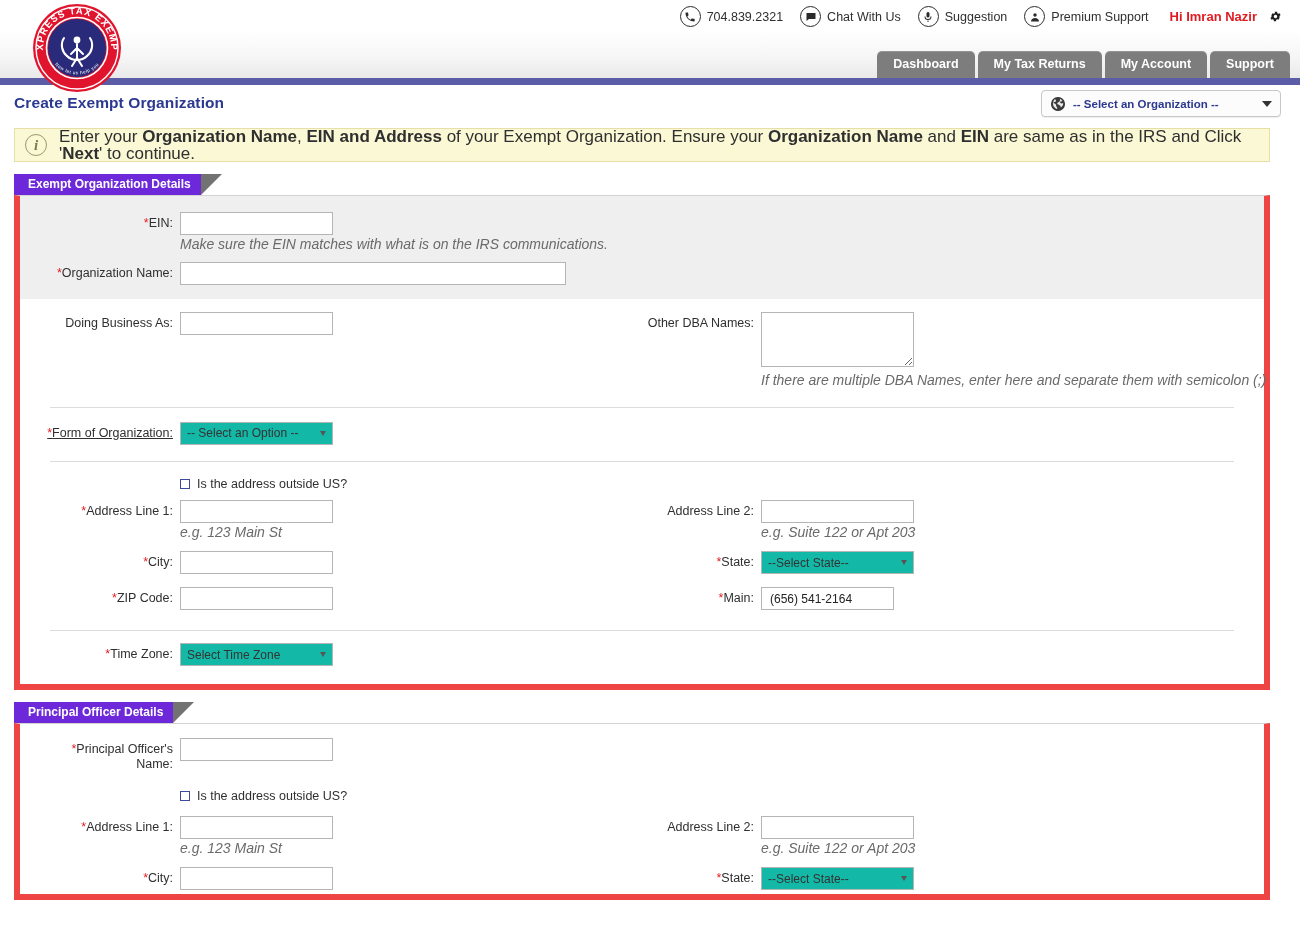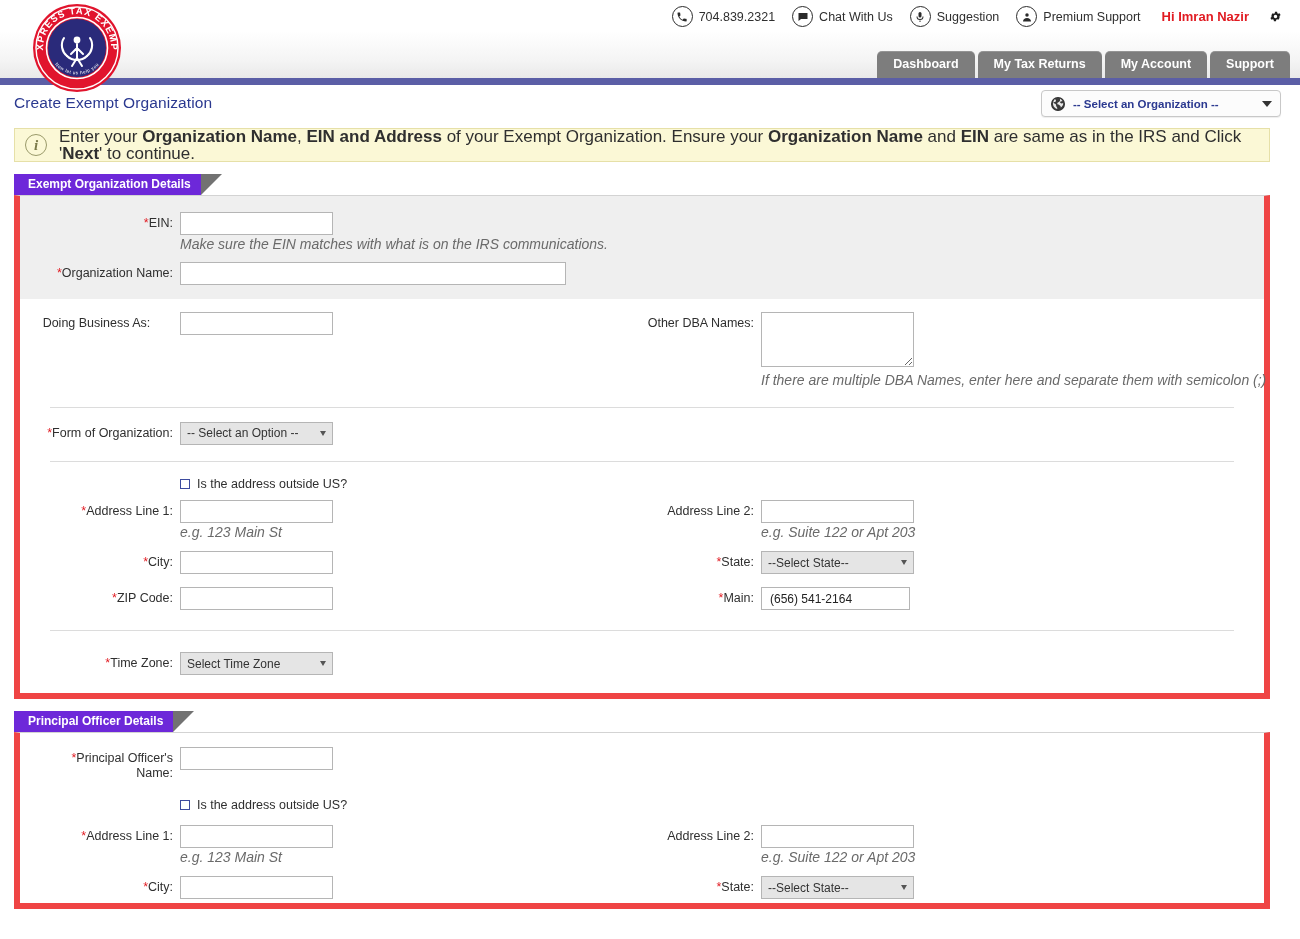--- a/index.html
+++ b/index.html
@@ -34,21 +34,21 @@
   .hdr-link .lbl { font-size: 12.5px; color: #2f2f2f; }
   .circ-icon {
     width: 21px; height: 21px; border-radius: 50%;
     border: 1.6px solid #2b2b2b; display: inline-flex;
     align-items: center; justify-content: center;
     flex: 0 0 auto; background: #fff;
   }
   .circ-icon svg { display: block; }
   .hi-user {
     color: #e11b22; font-weight: bold; font-size: 13px;
-    display: flex; align-items: center; gap: 20px; margin-left: 4px;
+    display: flex; align-items: center; gap: 12px; margin-left: 4px;
     white-space: nowrap; cursor: pointer;
   }
   .gear-ico { width: 13px; height: 13px; display: inline-block; }
 
   
   .navtabs {
     position: absolute; right: 10px; bottom: 0;
     display: flex; align-items: flex-end; gap: 3px; z-index: 20;
   }
   .navtab {
@@ -66,21 +66,21 @@
     height: 7px; background: #5b5ea6; width: 100%;
     position: relative; z-index: 10;
   }
 
   
   .titlerow {
     position: relative; height: 38px; background: #fff;
   }
   .page-title {
     position: absolute; left: 14px; top: 9px;
-    color: #2b3990; font-size: 15.5px; letter-spacing: .1px;
+    color: #2b3990; font-size: 15.5px; letter-spacing: .1px; font-weight: bold;
   }
   .org-select {
     position: absolute; right: 19px; top: 5px;
     width: 240px; height: 27px;
     background: #fcfcfc;
     border: 1px solid #c8c8c8;
     border-radius: 4px;
     display: flex; align-items: center;
     padding: 0 8px;
     box-shadow: 0 1px 1px rgba(0,0,0,.07);
@@ -164,21 +164,21 @@
     font-size: 12px; padding: 2px 5px; color: #222;
     font-family: "Liberation Sans", sans-serif; outline: none;
     border-radius: 0;
   }
   textarea.ta {
     border: 1px solid #b5b5b5; background: #fff; resize: both;
     font-size: 12px; padding: 3px 5px; color: #222;
     font-family: "Liberation Sans", sans-serif; outline: none;
   }
   .sel {
-    height: 23px; border: 1px solid #b5b5b5; background: #e5e5e5;
+    height: 23px; border: 1px solid #b5b5b5; background: #14b8a6;
     font-size: 12px; color: #333; display: flex; align-items: center;
     padding: 0 6px; cursor: pointer; position: relative;
   }
   .sel .sv { flex: 1 1 auto; }
   .sel .sc {
     width: 0; height: 0; border-left: 3.5px solid transparent;
     border-right: 3.5px solid transparent; border-top: 5px solid #555;
     margin-left: 6px;
   }
   .cbrow { display: flex; align-items: center; gap: 7px; margin: 3px 0 3px 0; }
@@ -327,21 +327,21 @@
         <div class="ctrl-cell">
           <input class="tb" style="width: 386px;" value="">
         </div>
       </div>
     </div>
 
     <div class="plain-band" style="padding-top:13px;">
       <div class="row">
         <div class="col">
           <div class="fld">
-            <div class="lbl-cell" style="width:153px;text-align:center;">
+            <div class="lbl-cell" style="width:153px;">
               <span>Doing Business As:</span>
             </div>
             <div class="ctrl-cell">
               <input class="tb" style="width: 153px;" value="">
             </div>
           </div>
         </div>
         <div class="col">
           <div class="fld">
             <div class="lbl-cell" style="width:112px;">
@@ -353,21 +353,21 @@
             </div>
           </div>
         </div>
       </div>
     </div>
 
     <div class="divider" style="margin-top:14px;"></div>
 
     <div style="padding:4px 0 0 0;">
       <div class="fld">
-        <div class="lbl-cell" style="width:153px;">
+        <div class="lbl-cell" style="width:153px;text-decoration:underline;">
           <span class="star">*</span><span>Form of Organization:</span>
         </div>
         <div class="ctrl-cell">
           <div class="sel" style="width:153px;">
             <span class="sv">-- Select an Option --</span>
             <span class="sc"></span>
           </div>
         </div>
       </div>
     </div>
@@ -443,32 +443,32 @@
               <input class="tb" style="width: 153px;" value="">
             </div>
           </div>
         </div>
         <div class="col">
           <div class="fld">
             <div class="lbl-cell" style="width:112px;">
               <span class="star">*</span><span>Main:</span>
             </div>
             <div class="ctrl-cell">
-              <input class="tb" style="width: 149px; padding-left: 8px;" value="(656) 541-2164">
+              <input class="tb" style="width: 133px; padding-left: 8px;" value="(656) 541-2164">
             </div>
           </div>
         </div>
       </div>
     </div>
 
     <div class="divider" style="margin-top:16px;"></div>
 
     <div style="padding:2px 0 14px 0;">
 
-      <div class="row" style="margin-top:9px;align-items:center;">
+      <div class="row" style="align-items:center;">
         <div class="col">
           <div class="fld">
             <div class="lbl-cell" style="width:153px;">
               <span class="star">*</span><span>Time Zone:</span>
             </div>
             <div class="ctrl-cell">
               <div class="sel" style="width:153px;">
                 <span class="sv">Select Time Zone</span>
                 <span class="sc"></span>
               </div>

